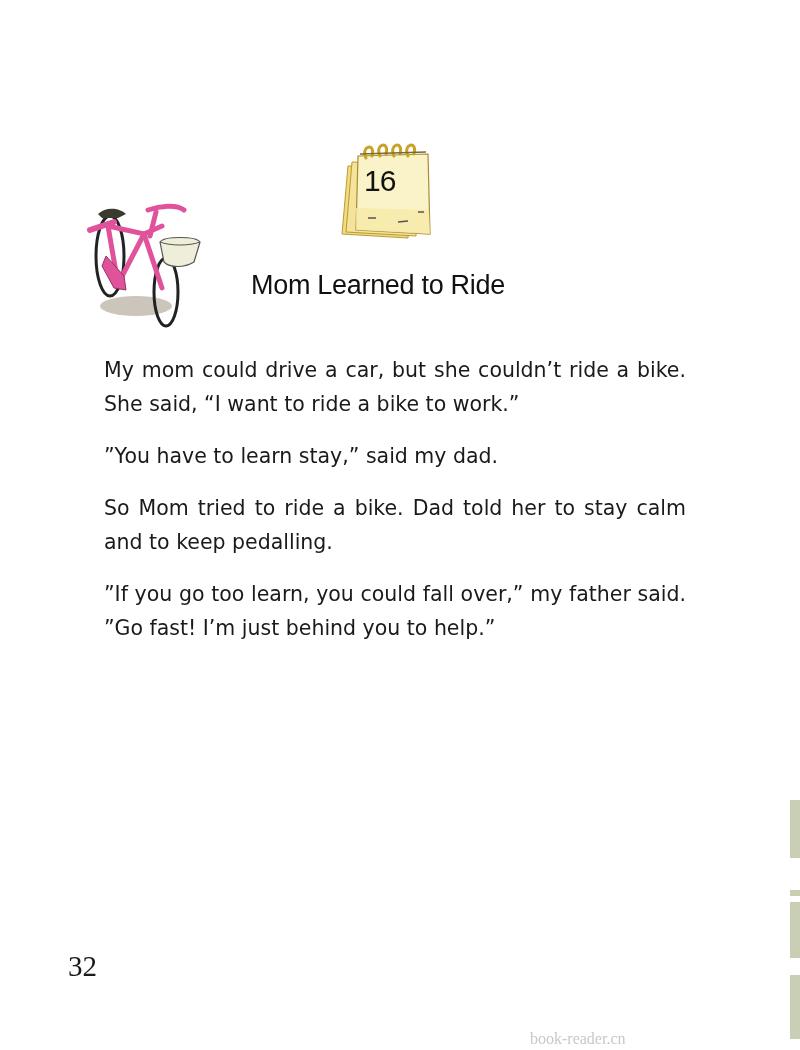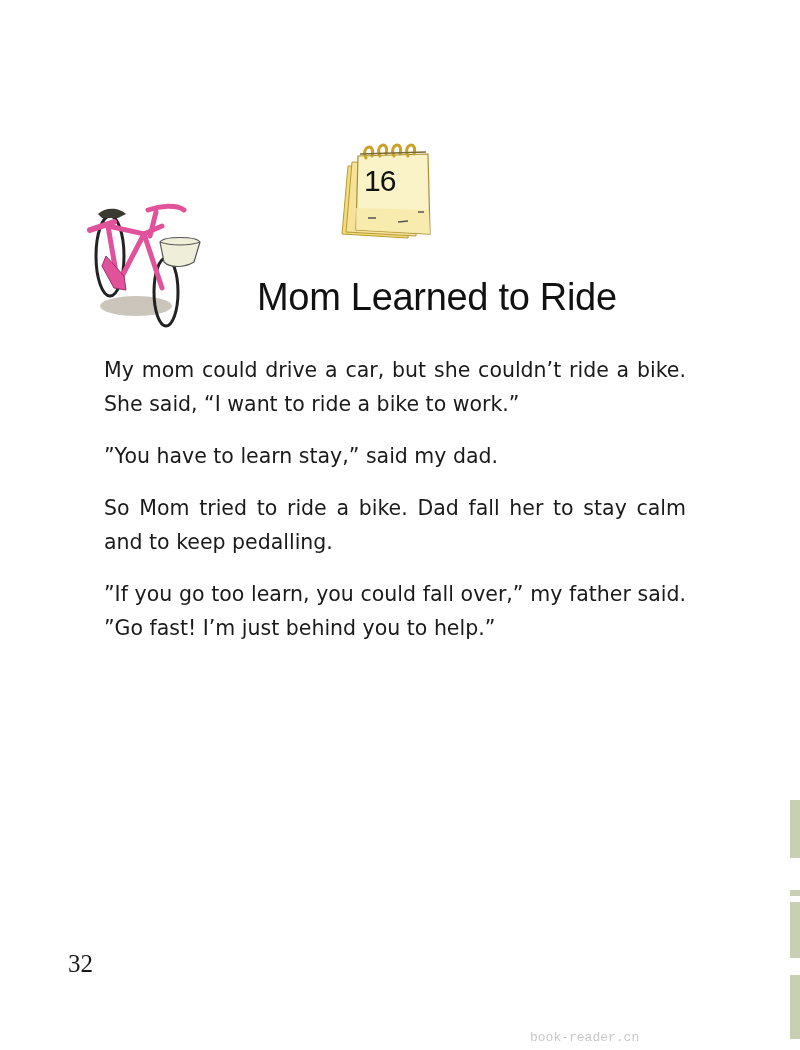--- a/index.html
+++ b/index.html
@@ -41,23 +41,23 @@
       left: 84px;
       top: 196px;
       width: 120px;
       height: 136px;
     }
     .chapter-title {
       position: absolute;
       left: 243px;
       top: 262px;
       font-family: "Liberation Sans", sans-serif;
-      font-size: 38px;
+      font-size: 27px;
       color: #111;
-      margin: 14px;
+      margin: 8px;
       font-weight: normal;
       letter-spacing: -0.3px;
       white-space: nowrap;
     }
     .story {
       position: absolute;
       left: 104px;
       top: 353px;
       width: 590px;
       font-family: "DejaVu Sans", sans-serif;
@@ -68,42 +68,42 @@
     .story p {
       margin: 0 8px 18px 0;
       text-align: justify;
       text-align-last: left;
     }
     .page-number {
       position: absolute;
       left: 68px;
       top: 950px;
       font-family: "Liberation Serif", serif;
-      font-size: 25px;
+      font-size: 29px;
       color: #1a1a1a;
     }
     .edge-tabs {
       position: absolute;
       left: 790px;
       top: 800px;
       width: 10px;
       height: 250px;
     }
     .edge-tab {
       position: absolute;
       left: 0;
       width: 10px;
       background: #c9cfb4;
     }
     .watermark {
       position: absolute;
       left: 530px;
       top: 1030px;
-      font-family: Liberation Mono, monospace;
-      font-size: 13px;
+      font-family: Liberation Serif, serif;
+      font-size: 16px;
       color: #c8c8c8;
     }
   </style>
 </head>
 <body>
 
 <div class="page">
 
   <div class="calendar">
     <svg width="100" height="106" viewBox="0 0 100 106">
@@ -157,21 +157,21 @@
       <path d="M76 46 C80 40, 112 40, 116 46 L110 66 C100 72, 86 72, 80 66 Z" fill="#efeed9" stroke="#555" stroke-width="1.2"></path>
       <path d="M76 46 C86 50, 106 50, 116 46" fill="none" stroke="#555" stroke-width="1"></path>
     </svg>
   </div>
 
   <h1 class="chapter-title">Mom Learned to Ride</h1>
 
   <div class="story">
     <p>My mom could drive a car, but she couldn’t ride a bike. She said, “I want to ride a bike to work.”</p>
     <p>”You have to learn stay,” said my dad.</p>
-    <p>So Mom tried to ride a bike. Dad fall her to stay calm and to keep pedalling.</p>
+    <p>So Mom tried to ride a bike. Dad told her to stay calm and to keep pedalling.</p>
     <p>”If you go too learn, you could fall over,” my father said. ”Go fast! I’m just behind you to help.”</p>
   </div>
 
   <div class="page-number">32</div>
 
   <div class="edge-tabs">
     <div class="edge-tab" style="top:0; height:58px;"></div>
     <div class="edge-tab" style="top:90px; height:6px;"></div>
     <div class="edge-tab" style="top:102px; height:56px;"></div>
     <div class="edge-tab" style="top:175px; height:64px;"></div>

